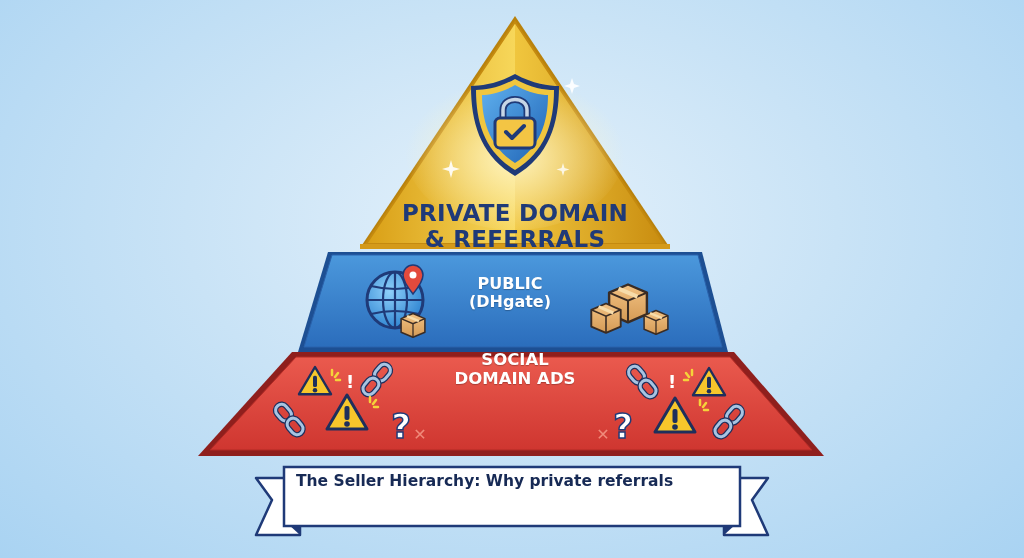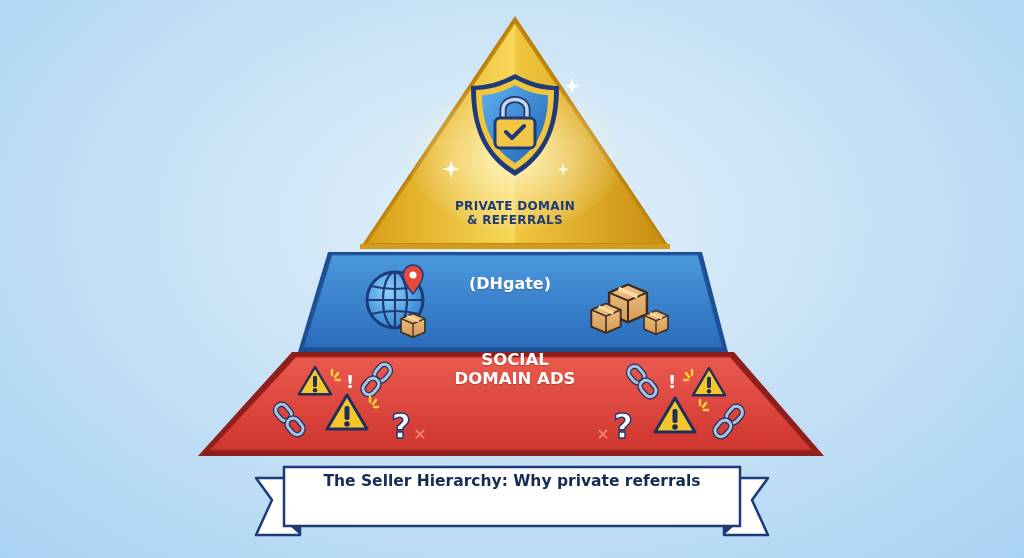--- a/index.html
+++ b/index.html
@@ -1,24 +1,24 @@
 <!DOCTYPE html>
 <html><head>
 <meta charset="utf-8">
 <style>
   html, body { margin:0; padding:0; }
   body { width:1024px; height:558px; overflow:hidden; position:relative;
     background: radial-gradient(ellipse at 50% 40%, #e4f1fb 0%, #c9e3f6 45%, #a9d3f2 100%);
     font-family: "DejaVu Sans", sans-serif; }
   .stage { position:absolute; left:0; top:0; width:1024px; height:558px; }
   .label { position:absolute; text-align:center; font-weight:bold; line-height:1.15; }
-  .tier-top-label { left:380px; top:200px; width:270px; color:#1f3a78; font-size:12px; letter-spacing:0.3px; }
+  .tier-top-label { left:380px; top:200px; width:270px; color:#1f3a78; font-size:23px; letter-spacing:0.3px; }
   .tier-mid-label { left:420px; top:275px; width:180px; color:#ffffff; font-size:16px; text-shadow:0 1px 1px rgba(0,0,0,0.25); }
   .tier-bot-label { left:410px; top:351px; width:210px; color:#ffffff; font-size:16.5px; text-shadow:0 1px 1px rgba(0,0,0,0.25); }
-  .caption { position:absolute; left:296px; top:472px; width:432px; text-align:center; color:#172a55; font-size:15.5px; font-weight:bold; line-height:1.25; }
+  .caption { position:absolute; left:296px; top:472px; width:432px; color:#172a55; font-size:15.5px; font-weight:bold; line-height:1.25; }
   .label span { display:block; }
   .caption span { display:block; }
 </style>
 </head>
 <body>
 
 <svg class="stage" width="1024" height="558" viewBox="0 0 1024 558" xmlns="http://www.w3.org/2000/svg">
   <defs>
     <linearGradient id="goldL" x1="0" y1="0" x2="1" y2="0">
       <stop offset="0" stop-color="#d99f16"></stop>
@@ -188,20 +188,21 @@
     <rect x="284" y="467" width="456" height="59" fill="#ffffff" stroke="#1f3a78" stroke-width="2.5"></rect>
   </g>
 </svg>
 
 <div class="label tier-top-label">
   <span>PRIVATE DOMAIN</span>
   <span>&amp; REFERRALS</span>
 </div>
 
 <div class="label tier-mid-label">
+  <span>PUBLIC</span>
   <span style="font-weight:bold;">(DHgate)</span>
 </div>
 
 <div class="label tier-bot-label">
   <span>SOCIAL</span>
   <span>DOMAIN ADS</span>
 </div>
 
 <div class="caption">
   <span>The Seller Hierarchy: Why private referrals</span>

